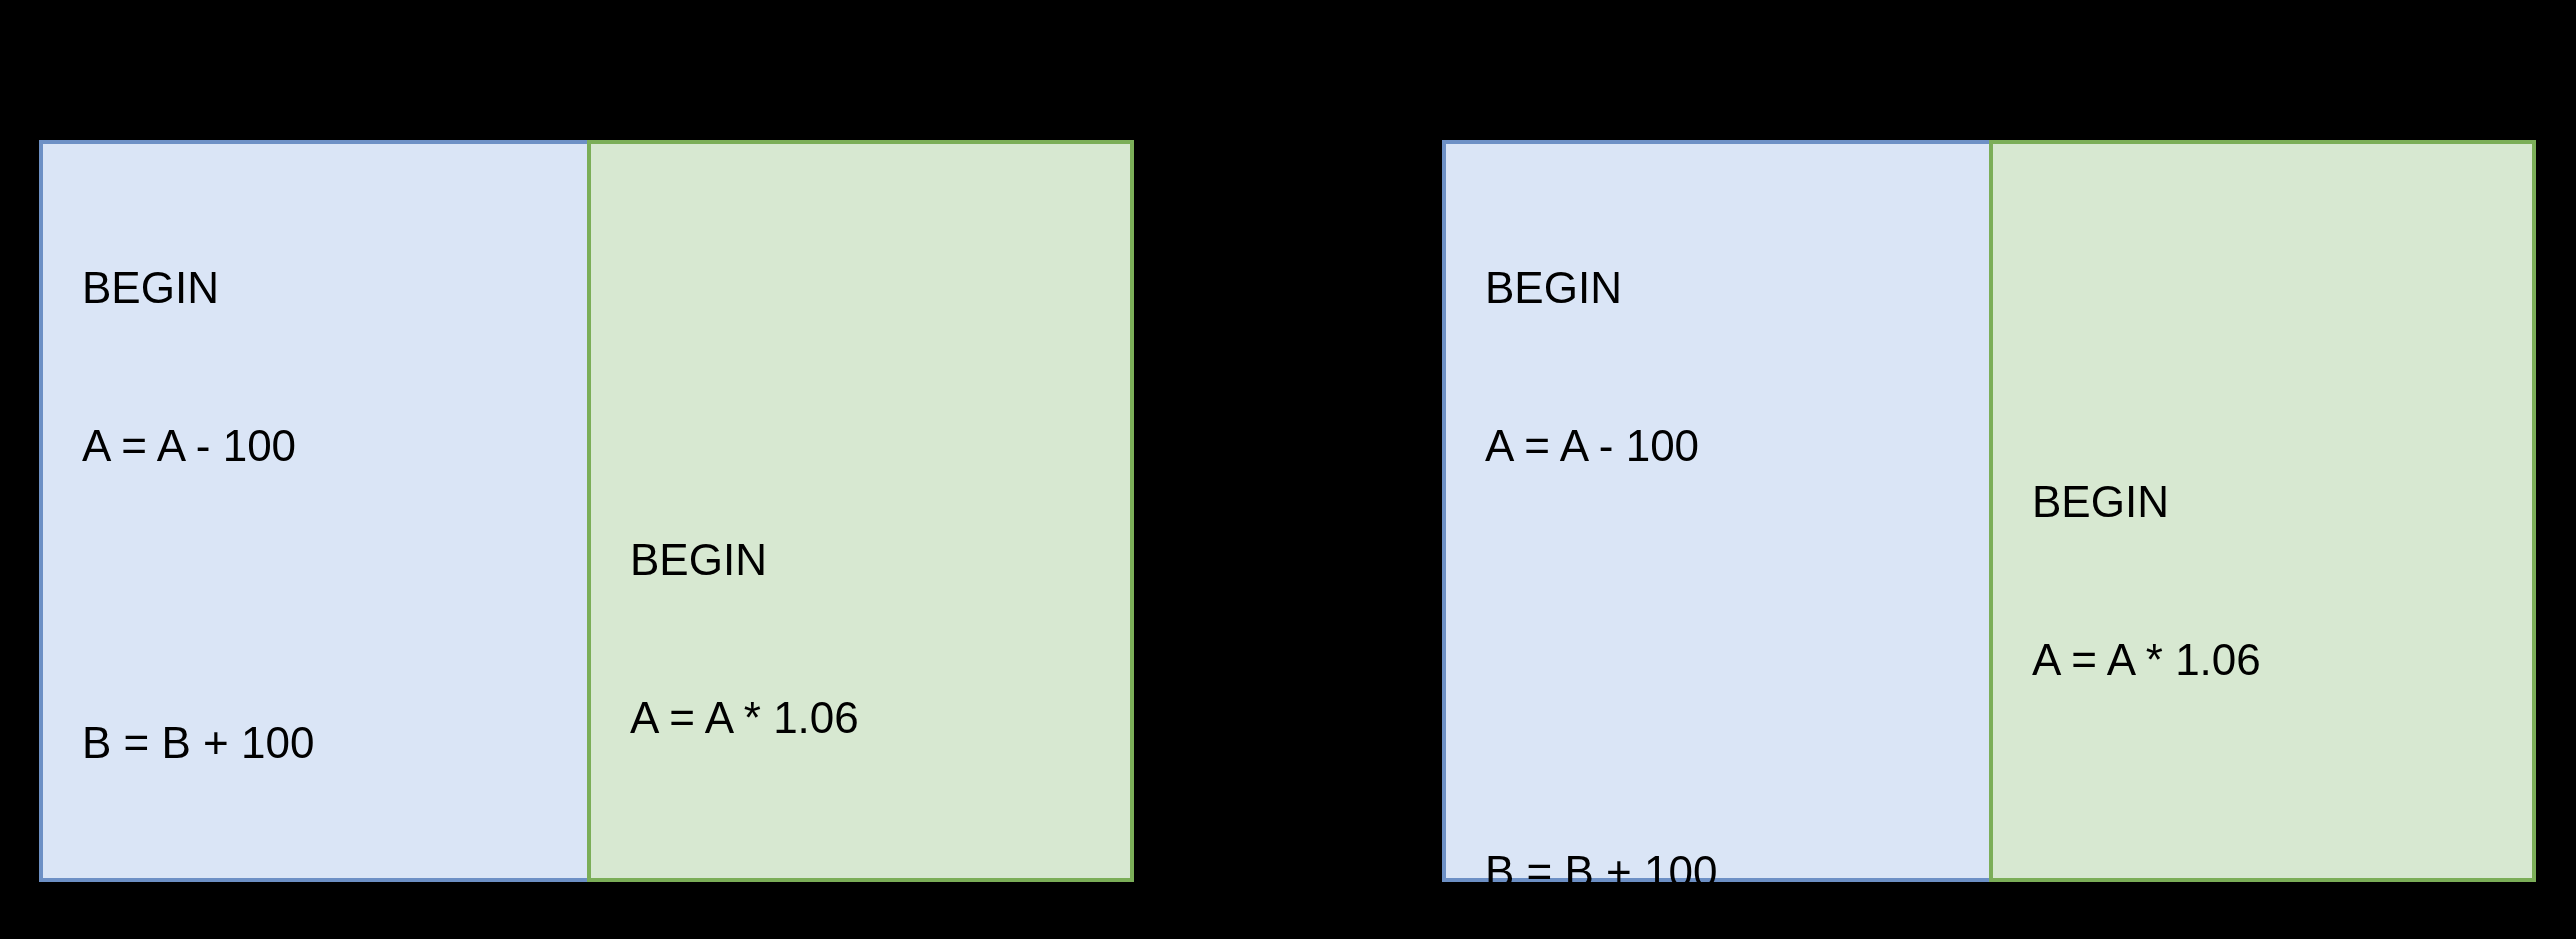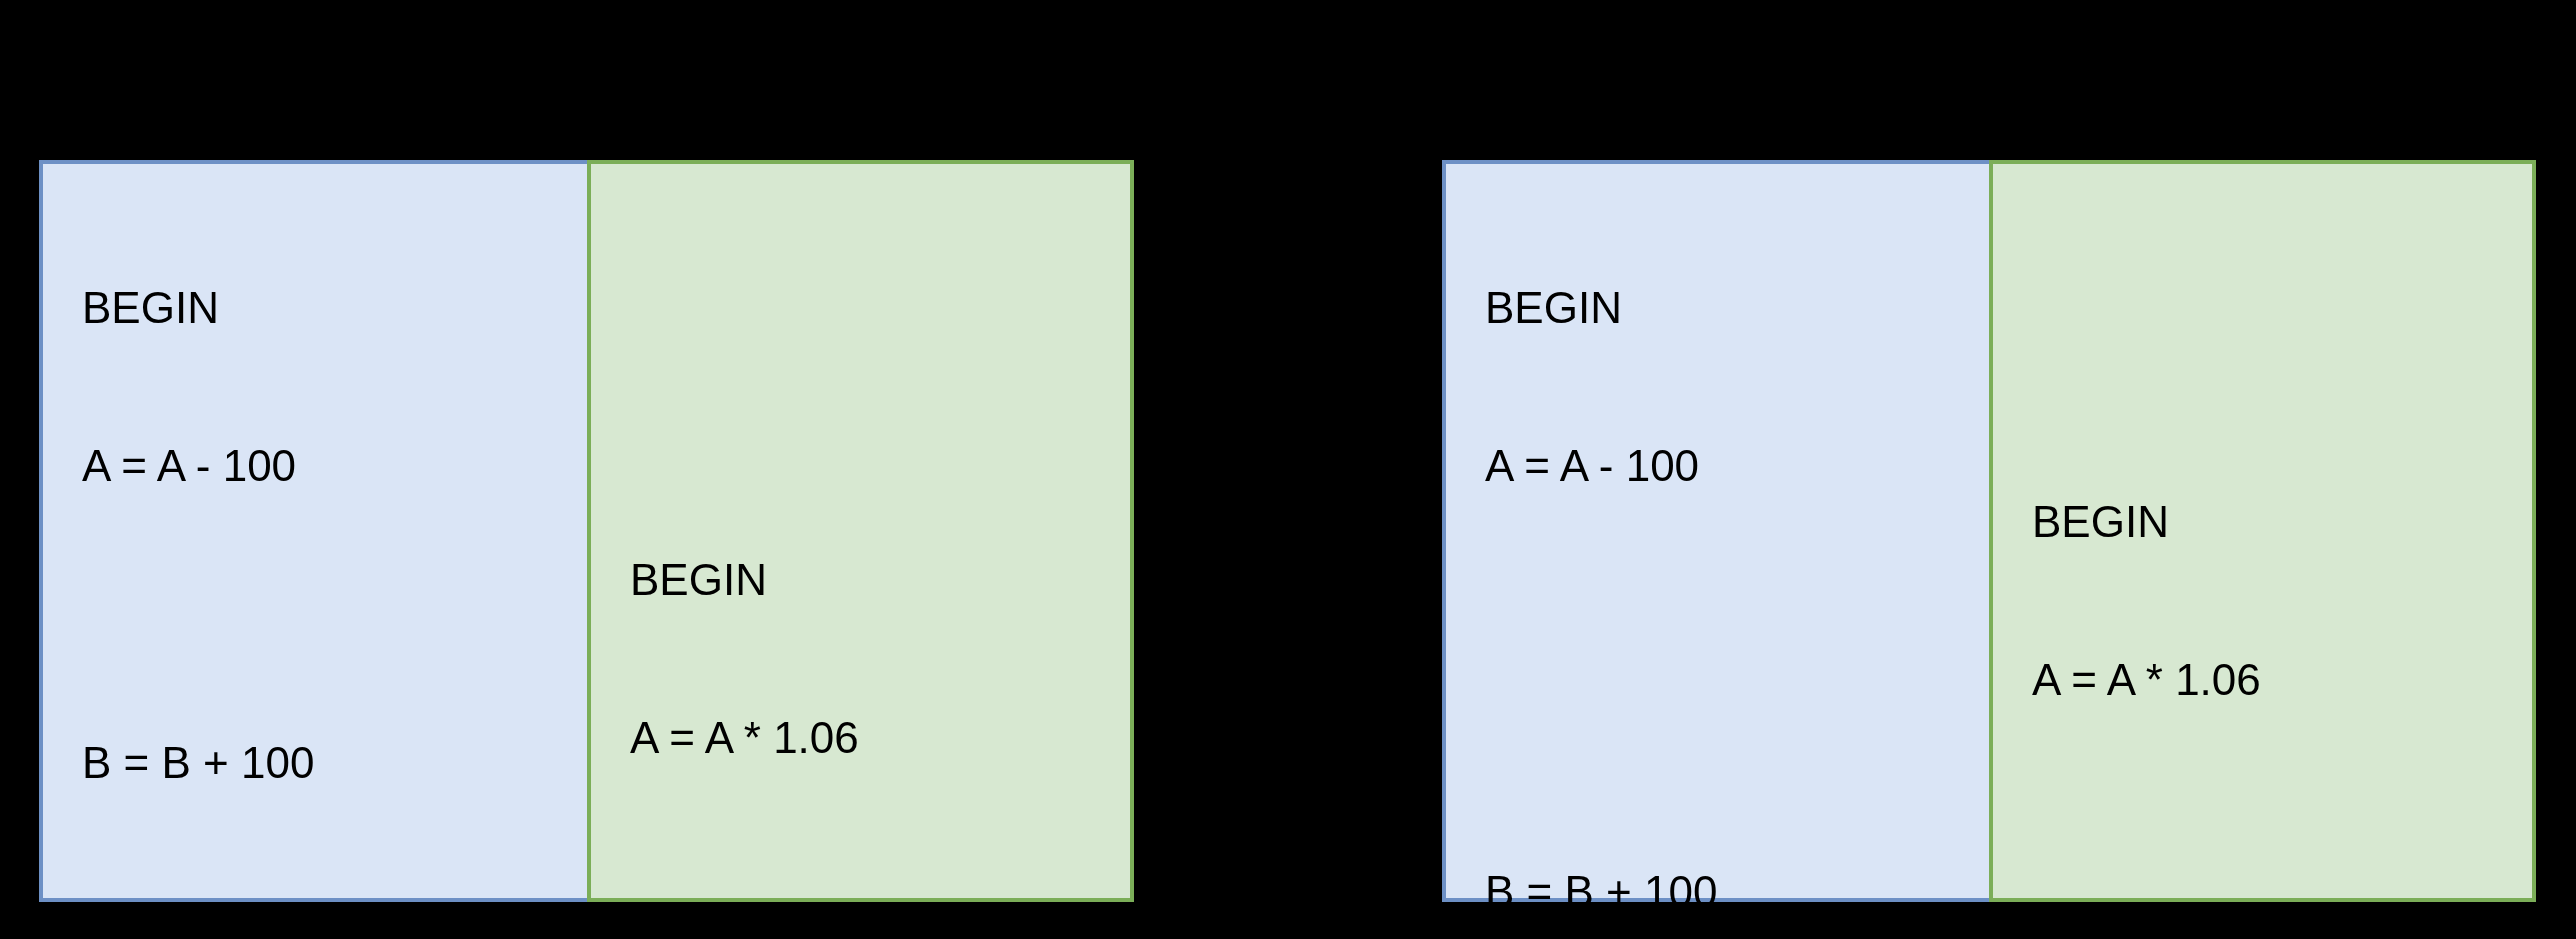--- a/index.html
+++ b/index.html
@@ -10,21 +10,21 @@
   .canvas {
     position: relative;
     width: 2576px;
     height: 939px;
     background: #000000;
     overflow: hidden;
     font-family: "Liberation Sans", sans-serif;
   }
   .tx-box {
     position: absolute;
-    top: 160px;
+    top: 140px;
     height: 742px;
     box-sizing: border-box;
     border: 4.9px solid;
   }
   .tx-box.t1 { z-index: 1; }
   .tx-box.t2 { z-index: 2; }
   .code-block {
     position: absolute;
     left: 39px;
     right: 9.7px;

